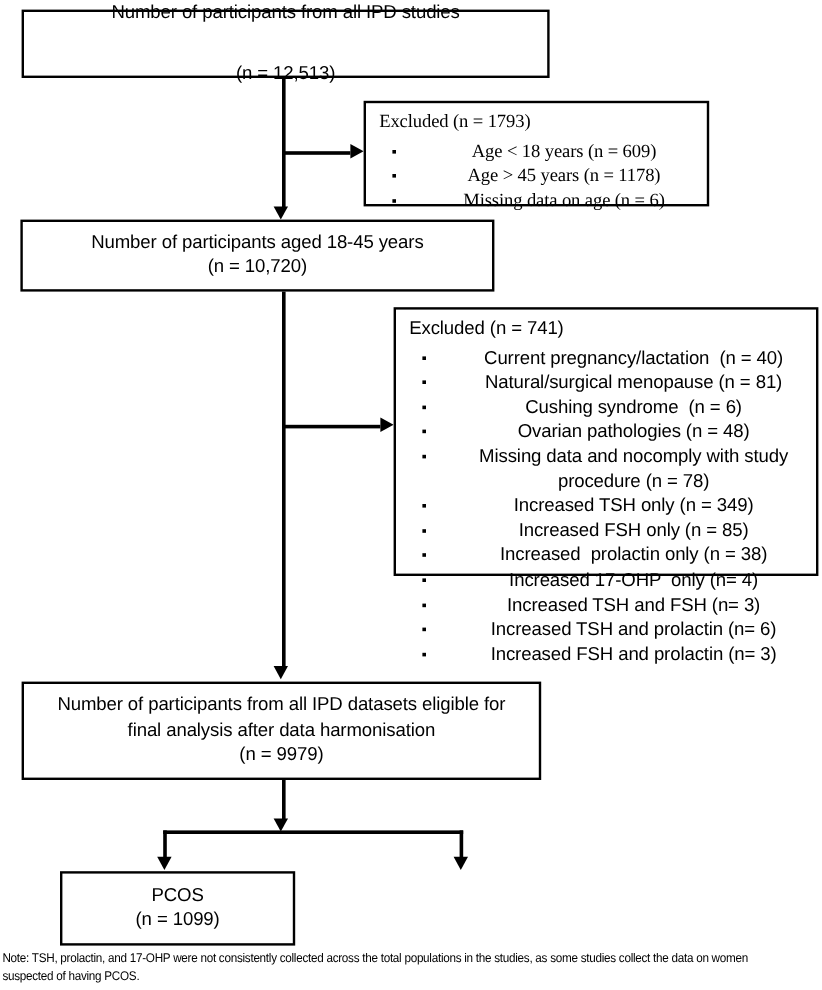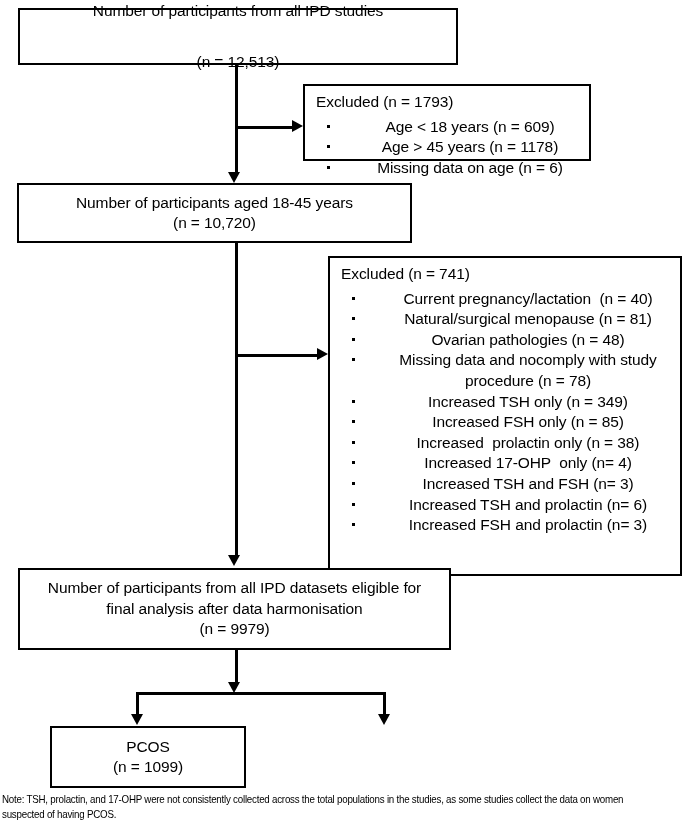--- a/index.html
+++ b/index.html
@@ -54,22 +54,22 @@
     position: absolute;
     box-sizing: border-box;
     border: 2.5px solid #000;
     background: #fff;
     text-align: left;
     font-size: 15.5px;
     line-height: 1.33;
     letter-spacing: -0.1px;
     padding: 6px 6px 6px 11px;
   }
-  #box-excl-1 { left: 303px; top: 84px;  width: 288px; height: 77px; }
-  #box-excl-2 { left: 328px; top: 256px; width: 354px; height: 320px; }
+  #box-excl-1 { left: 303px; top: 84px;  width: 288px; height: 88px; font-family: Liberation Serif, serif; }
+  #box-excl-2 { left: 328px; top: 256px; width: 354px; height: 224px; }
 
   .excl-title { display: block; white-space: pre; margin-bottom: 1px; }
 
   .excl-list { list-style: none; margin: 4px; padding: 0; text-align: center; }
   .excl-list li {
     position: relative;
     padding-left: 41px;
     white-space: pre-wrap;
   }
   .excl-list li::before {
@@ -174,20 +174,21 @@
   <div class="vline" id="trunk-2"></div>
   <div class="arrow-down" id="arrow-trunk2"></div>
   <div class="hline" id="branch-2"></div>
   <div class="arrow-right" id="arrow-branch2"></div>
 
   <div class="excl" id="box-excl-2">
     <span class="excl-title">Excluded (n = 741)</span>
     <ul class="excl-list">
       <li>Current pregnancy/lactation  (n = 40)</li>
       <li>Natural/surgical menopause (n = 81)</li>
+      <li>Cushing syndrome  (n = 6)</li>
       <li>Ovarian pathologies (n = 48)</li>
       <li>Missing data and nocomply with study</li>
       <li class="cont">procedure (n = 78)</li>
       <li>Increased TSH only (n = 349)</li>
       <li>Increased FSH only (n = 85)</li>
       <li>Increased  prolactin only (n = 38)</li>
       <li>Increased 17-OHP  only (n= 4)</li>
       <li>Increased TSH and FSH (n= 3)</li>
       <li>Increased TSH and prolactin (n= 6)</li>
       <li>Increased FSH and prolactin (n= 3)</li>

